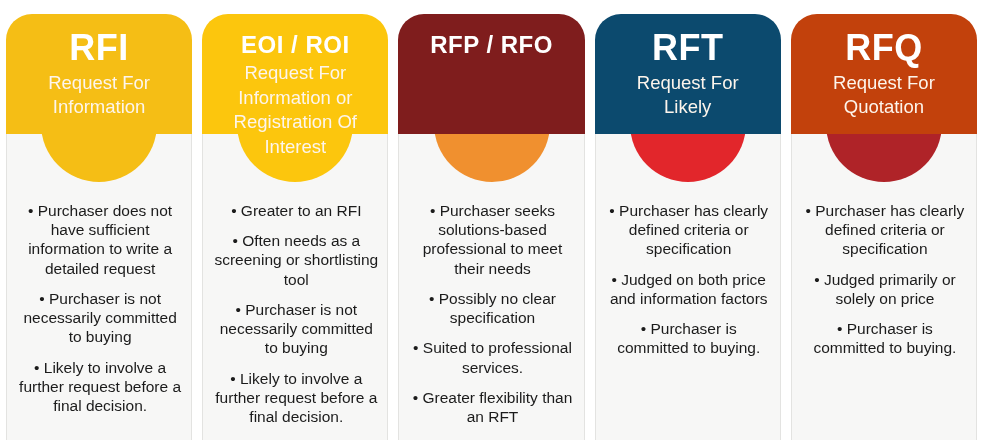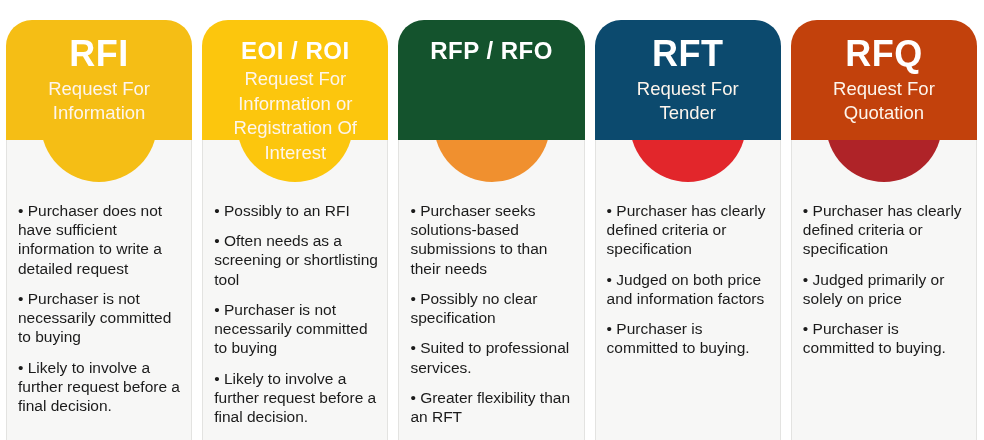--- a/index.html
+++ b/index.html
@@ -20,31 +20,32 @@
     height:440px;
   }
   .card-body {
     position:absolute; z-index:1;
     top:130px; left:0; right:0; bottom:0;
     background:#F7F7F6;
     border:1px solid #E3E3E1;
     border-bottom:none;
     box-sizing:border-box;
     padding:70px 9px 0 11px;
+    text-align:center;
   }
   .circle {
     position:absolute; z-index:2;
     top:66px; left:50%;
     width:116px; height:116px;
     margin-left:-58px;
     border-radius:50%;
   }
   .card-header {
     position:absolute; z-index:3;
-    top:20px; left:0; right:0;
+    top:14px; left:0; right:0;
     height:120px;
     border-radius:26px 26px 0 0;
     text-align:center;
   }
   .title {
     margin-top:14px;
     color:#ffffff;
     font-weight:bold;
     font-size:36px;
     line-height:1.1;
@@ -80,55 +81,55 @@
     </div>
     <div class="circle" style="background-color: rgb(245, 190, 21);"></div>
     <div class="card-header" style="background-color: rgb(245, 190, 21);">
       <div class="title">RFI</div>
       <div class="subtitle">Request For Information</div>
     </div>
   </div>
 
   <div class="card">
     <div class="card-body">
-      <p class="bullet">Possibly to an RFI</p>
+      <p class="bullet">Greater to an RFI</p>
       <p class="bullet">Often needs as a screening or shortlisting tool</p>
       <p class="bullet">Purchaser is not necessarily committed to buying</p>
       <p class="bullet">Likely to involve a further request before a final decision.</p>
     </div>
     <div class="circle" style="background-color: rgb(252, 198, 13);"></div>
     <div class="card-header" style="background-color: rgb(252, 198, 13);">
       <div class="title t-sm">EOI / ROI</div>
       <div class="subtitle">Request For Information or Registration Of Interest</div>
     </div>
   </div>
 
   <div class="card">
     <div class="card-body">
-      <p class="bullet">Purchaser seeks solutions-based submissions to than their needs</p>
+      <p class="bullet">Purchaser seeks solutions-based professional to meet their needs</p>
       <p class="bullet">Possibly no clear specification</p>
       <p class="bullet">Suited to professional services.</p>
       <p class="bullet">Greater flexibility than an RFT</p>
     </div>
     <div class="circle" style="background-color: rgb(240, 144, 47);"></div>
-    <div class="card-header" style="background-color: #14532d;">
+    <div class="card-header" style="background-color: #7f1d1d;">
       <div class="title t-sm">RFP / RFO</div>
     </div>
   </div>
 
   <div class="card">
     <div class="card-body">
       <p class="bullet">Purchaser has clearly defined criteria or specification</p>
       <p class="bullet">Judged on both price and information factors</p>
       <p class="bullet">Purchaser is committed to buying.</p>
     </div>
     <div class="circle" style="background-color: rgb(226, 38, 43);"></div>
     <div class="card-header" style="background-color: #0c4a6e;">
       <div class="title">RFT</div>
-      <div class="subtitle">Request For Tender</div>
+      <div class="subtitle">Request For Likely</div>
     </div>
   </div>
 
   <div class="card">
     <div class="card-body">
       <p class="bullet">Purchaser has clearly defined criteria or specification</p>
       <p class="bullet">Judged primarily or solely on price</p>
       <p class="bullet">Purchaser is committed to buying.</p>
     </div>
     <div class="circle" style="background-color: rgb(175, 35, 40);"></div>

